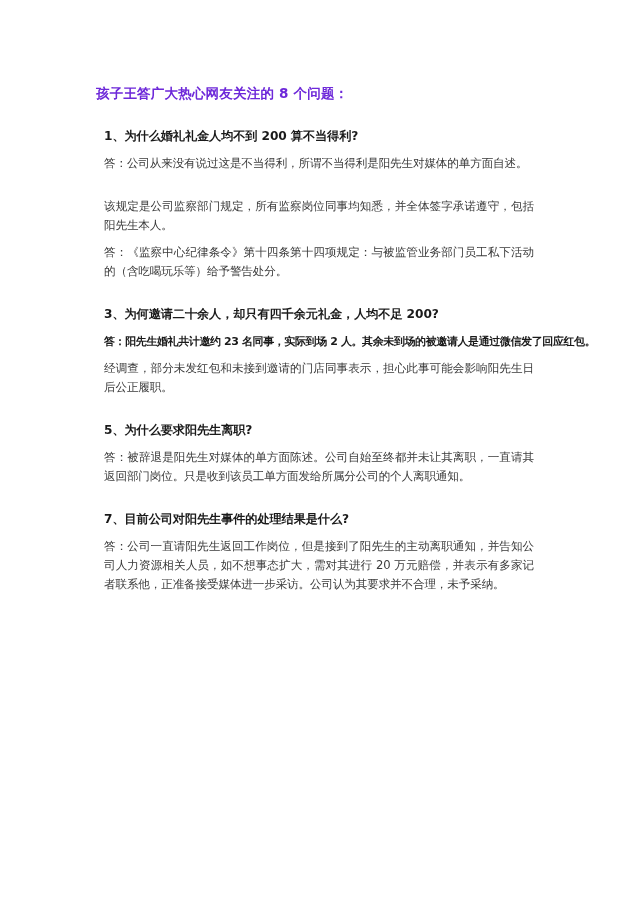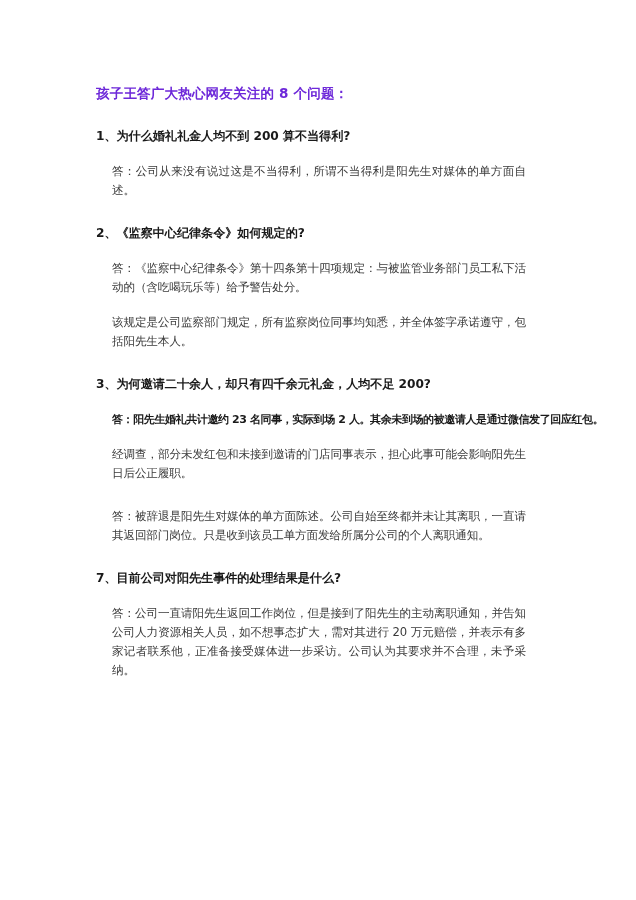--- a/index.html
+++ b/index.html
@@ -30,29 +30,29 @@
       letter-spacing: 0.2px;
     }
     .qa {
       margin: 0 0 24px 0;
     }
     .q {
       font-size: 12.2px;
       font-weight: bold;
       color: #1a1a1a;
       line-height: 19px;
-      margin: 0;
+      margin: 8px;
       white-space: nowrap;
       letter-spacing: -0.1px;
     }
     .p {
       font-size: 11.6px;
       line-height: 19px;
       color: #3a3a3a;
-      margin: 16px;
+      margin: 8px;
       text-align: justify;
       letter-spacing: -0.15px;
     }
     .p.bold {
       font-weight: bold;
       color: #1a1a1a;
       white-space: nowrap;
       letter-spacing: -0.4px;
       font-size: 11px;
     }
@@ -62,33 +62,33 @@
 
 <div class="page">
   <div class="doc-title">孩子王答广大热心网友关注的 8 个问题：</div>
 
   <div class="qa">
     <div class="q">1、为什么婚礼礼金人均不到 200 算不当得利?</div>
     <div class="p">答：公司从来没有说过这是不当得利，所谓不当得利是阳先生对媒体的单方面自述。</div>
   </div>
 
   <div class="qa">
-    <div class="q">2、《监察中心纪律条令》如何规定的?</div>
+    <div class="p">该规定是公司监察部门规定，所有监察岗位同事均知悉，并全体签字承诺遵守，包括阳先生本人。</div>
     <div class="p">答：《监察中心纪律条令》第十四条第十四项规定：与被监管业务部门员工私下活动的（含吃喝玩乐等）给予警告处分。</div>
-    <div class="p">该规定是公司监察部门规定，所有监察岗位同事均知悉，并全体签字承诺遵守，包括阳先生本人。</div>
   </div>
 
   <div class="qa">
     <div class="q">3、为何邀请二十余人，却只有四千余元礼金，人均不足 200?</div>
     <div class="p bold">答：阳先生婚礼共计邀约 23 名同事，实际到场 2 人。其余未到场的被邀请人是通过微信发了回应红包。</div>
     <div class="p">经调查，部分未发红包和未接到邀请的门店同事表示，担心此事可能会影响阳先生日后公正履职。</div>
   </div>
 
 
   <div class="qa">
+    <div class="q">5、为什么要求阳先生离职?</div>
     <div class="p">答：被辞退是阳先生对媒体的单方面陈述。公司自始至终都并未让其离职，一直请其返回部门岗位。只是收到该员工单方面发给所属分公司的个人离职通知。</div>
   </div>
 
   <div class="qa">
   </div>
 
   <div class="qa">
     <div class="q">7、目前公司对阳先生事件的处理结果是什么?</div>
     <div class="p">答：公司一直请阳先生返回工作岗位，但是接到了阳先生的主动离职通知，并告知公司人力资源相关人员，如不想事态扩大，需对其进行 20 万元赔偿，并表示有多家记者联系他，正准备接受媒体进一步采访。公司认为其要求并不合理，未予采纳。</div>
   </div>

